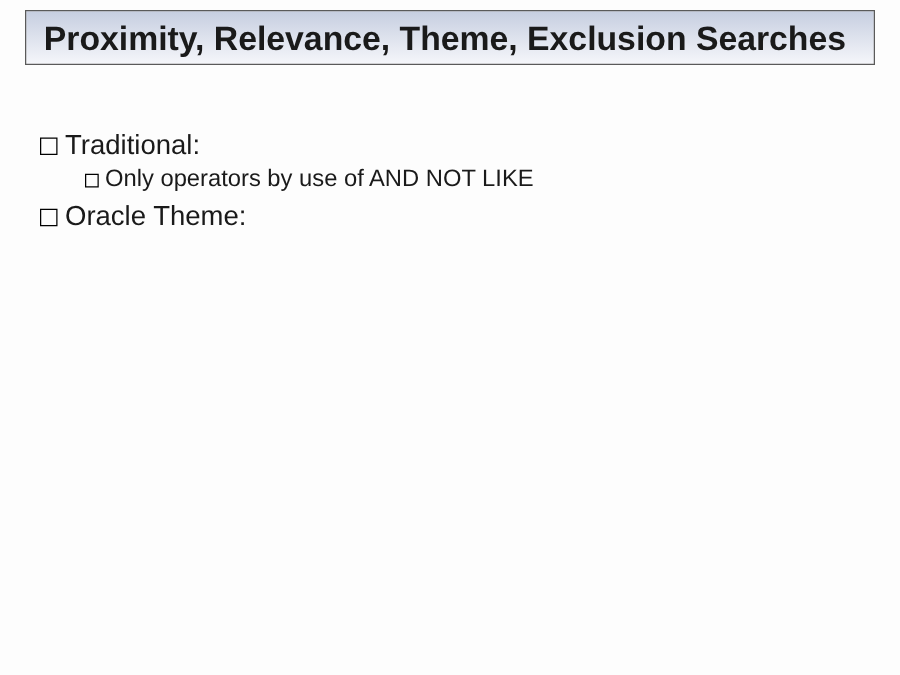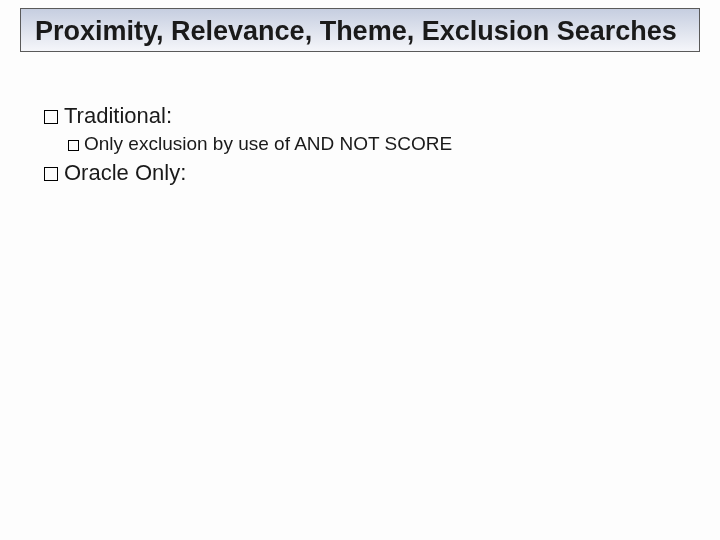--- a/index.html
+++ b/index.html
@@ -37,21 +37,21 @@
   }
   .body {
     position: absolute;
     left: 32px;
     top: 100px;
     width: 660px;
     font-size: 22px;
     line-height: 1.25;
   }
   .lvl1 {
-    margin: 2px 0 2px 12px;
+    margin: 2px 0 2px 0;
   }
   .lvl1 .bullet {
     display: inline-block;
     width: 14px;
     height: 14px;
     border: 1.5px solid #000;
     box-sizing: border-box;
     margin-right: 6px;
     vertical-align: -1px;
   }
@@ -77,22 +77,22 @@
   <div class="title-box">
     <h1>Proximity, Relevance, Theme, Exclusion Searches</h1>
   </div>
 
   <div class="body">
 
     <div class="lvl1">
       <span class="bullet"></span><span>Traditional:</span>
     </div>
     <div class="lvl2">
-      <span class="bullet"></span><span>Only exclusion by use of AND NOT SCORE</span>
+      <span class="bullet"></span><span>Only operators by use of AND NOT LIKE</span>
     </div>
 
     <div class="lvl1">
-      <span class="bullet"></span><span>Oracle Only:</span>
+      <span class="bullet"></span><span>Oracle Theme:</span>
     </div>
 
   </div>
 
 </div>
 
 </body></html>

